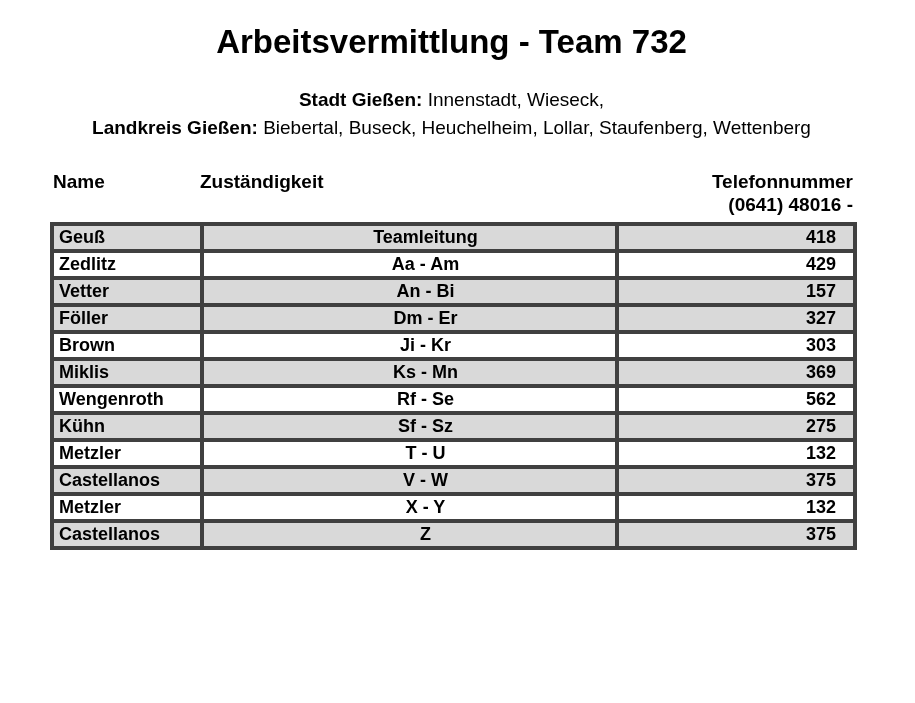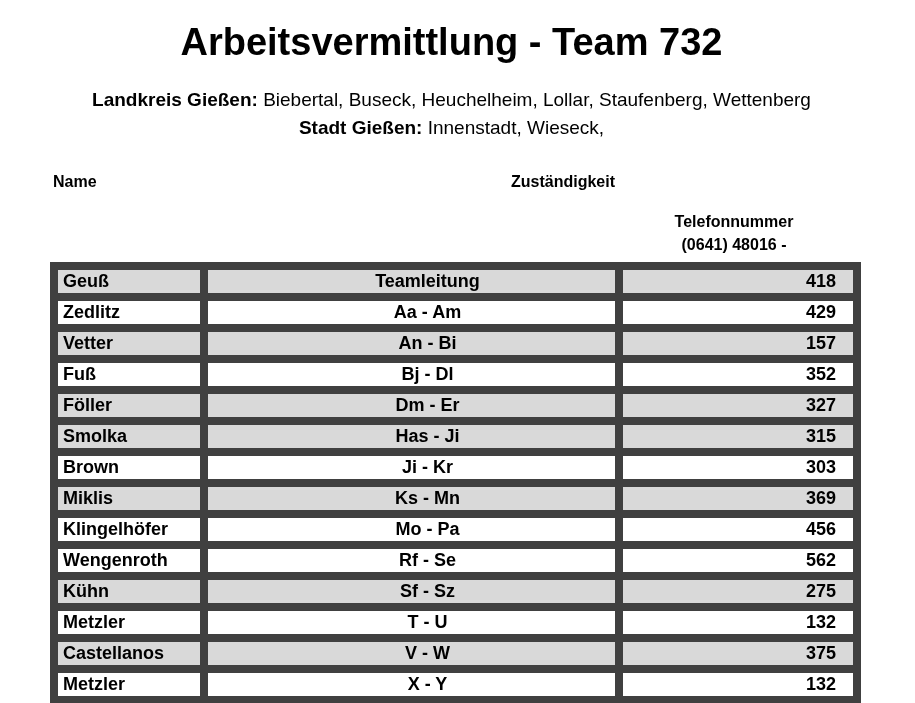--- a/index.html
+++ b/index.html
@@ -14,52 +14,52 @@
     height: 703px;
     overflow: hidden;
   }
   .doc {
     width: 803px;
     margin-left: 50px;
   }
   .title {
     margin: 22px 0 0 0;
     text-align: center;
-    font-size: 38px;
+    font-size: 33px;
     line-height: 40px;
     font-weight: bold;
     white-space: nowrap;
   }
   .subtitle {
     margin-top: 24px;
     text-align: center;
     font-size: 19px;
     line-height: 28px;
     white-space: nowrap;
   }
   .subtitle .b { font-weight: bold; }
   .thead {
     display: grid;
     grid-template-columns: 150px 415px 238px;
     margin-top: 28px;
     font-weight: bold;
-    font-size: 16px;
+    font-size: 19px;
     line-height: 23px;
   }
   .th-name { text-align: left; padding-left: 3px; }
-  .th-zust { text-align: right; }
-  .th-tel  { text-align: center; margin-top: 40px; }
+  .th-zust { text-align: left; }
+  .th-tel  { text-align: right; }
   table {
     margin-top: 6px;
     width: 803px;
     border-collapse: collapse;
     table-layout: fixed;
   }
   td {
-    border: 8px solid #404040;
+    border: 4px solid #404040;
     height: 23px;
     padding: 0;
     font-weight: bold;
     font-size: 18px;
     line-height: 23px;
     overflow: hidden;
     white-space: nowrap;
   }
   tr.shade td { background: var(--row-shade, #d9d9d9); }
   td.c-name { text-align: left;   padding-left: 5px;  }
@@ -68,26 +68,26 @@
 </style>
 </head>
 <body>
 
 <div class="doc">
 
   <h1 class="title">Arbeitsvermittlung - Team 732</h1>
 
   <div class="subtitle">
     <div>
+      <span class="b">Stadt Gießen:</span>
+      <span>Innenstadt, Wieseck,</span>
+    </div>
+    <div>
       <span class="b">Landkreis Gießen:</span>
       <span>Biebertal, Buseck, Heuchelheim, Lollar, Staufenberg, Wettenberg</span>
-    </div>
-    <div>
-      <span class="b">Stadt Gießen:</span>
-      <span>Innenstadt, Wieseck,</span>
     </div>
   </div>
 
   <div class="thead">
     <div class="th-name">Name</div>
     <div class="th-zust">Zuständigkeit</div>
     <div class="th-tel">
       <div>Telefonnummer</div>
       <div>(0641) 48016 -</div>
     </div>
@@ -108,49 +108,34 @@
         <tr>
           <td class="c-name">Zedlitz</td>
           <td class="c-zust">Aa - Am</td>
           <td class="c-tel">429</td>
         </tr>
         <tr class="shade">
           <td class="c-name">Vetter</td>
           <td class="c-zust">An - Bi</td>
           <td class="c-tel">157</td>
         </tr>
-        <tr>
-          <td class="c-name">Fuß</td>
-          <td class="c-zust">Bj - Dl</td>
-          <td class="c-tel">352</td>
-        </tr>
         <tr class="shade">
           <td class="c-name">Föller</td>
           <td class="c-zust">Dm - Er</td>
           <td class="c-tel">327</td>
-        </tr>
-        <tr class="shade">
-          <td class="c-name">Smolka</td>
-          <td class="c-zust">Has - Ji</td>
-          <td class="c-tel">315</td>
         </tr>
         <tr>
           <td class="c-name">Brown</td>
           <td class="c-zust">Ji - Kr</td>
           <td class="c-tel">303</td>
         </tr>
         <tr class="shade">
           <td class="c-name">Miklis</td>
           <td class="c-zust">Ks - Mn</td>
           <td class="c-tel">369</td>
-        </tr>
-        <tr>
-          <td class="c-name">Klingelhöfer</td>
-          <td class="c-zust">Mo - Pa</td>
-          <td class="c-tel">456</td>
         </tr>
         <tr>
           <td class="c-name">Wengenroth</td>
           <td class="c-zust">Rf - Se</td>
           <td class="c-tel">562</td>
         </tr>
         <tr class="shade">
           <td class="c-name">Kühn</td>
           <td class="c-zust">Sf - Sz</td>
           <td class="c-tel">275</td>

